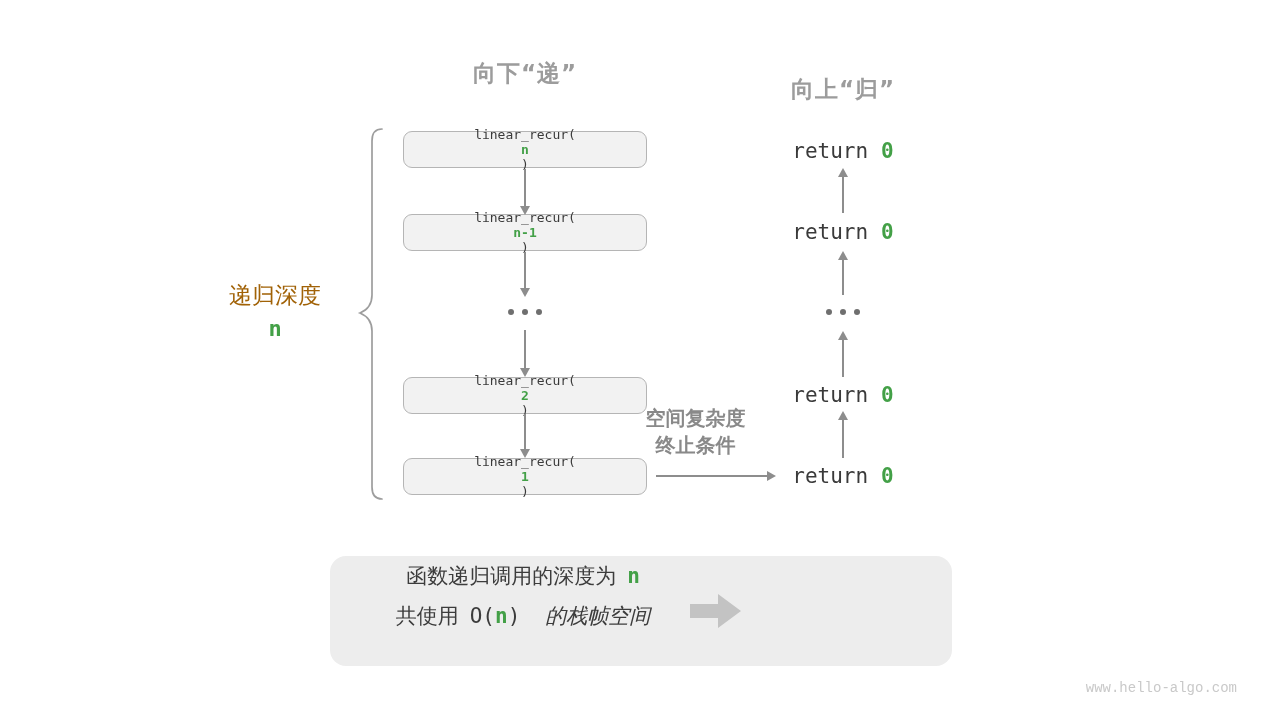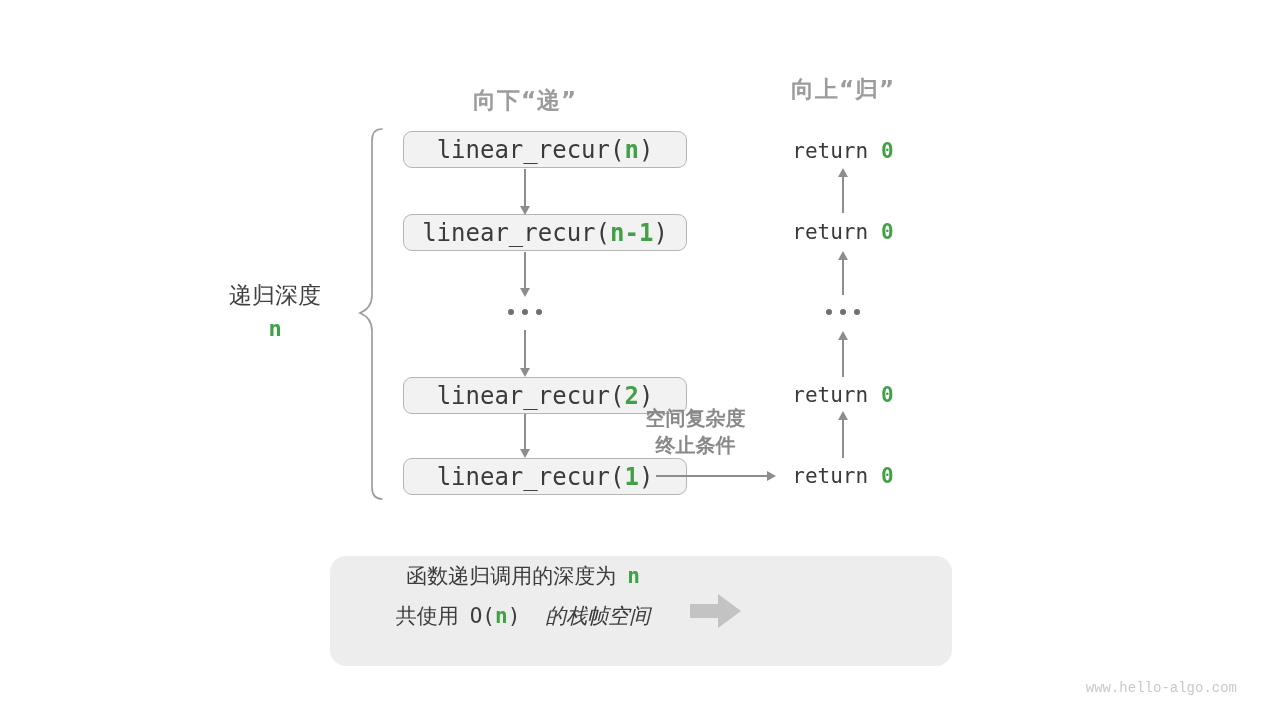--- a/index.html
+++ b/index.html
@@ -10,25 +10,25 @@
   }
   .abs{position:absolute;}
 
   
   .col-header{
     font-size:23px;font-weight:700;color:#9c9c9c;text-align:center;letter-spacing:1px;
   }
 
   
   .call-box{
-    left:403px;width:284px;height:37px;box-sizing:border-box;
+    left:403px;width:244px;height:37px;box-sizing:border-box;
     background:#f2f2f2;border:1.5px solid #b5b5b5;border-radius:9px;
     display:flex;align-items:center;justify-content:center;
     font-family:"DejaVu Sans Mono","Liberation Mono",monospace;
-    font-size:24px;color:#3a3a3a;white-space:nowrap;
+    font-size:13px;color:#3a3a3a;white-space:nowrap;flex-direction:column;
   }
   .call-box .arg{color:#43a047;font-weight:700;}
 
   
   .return-row{
     left:763px;width:160px;height:28px;
     display:flex;align-items:center;justify-content:center;
     font-family:"DejaVu Sans Mono","Liberation Mono",monospace;
     font-size:21px;color:#3a3a3a;white-space:nowrap;
   }
@@ -49,21 +49,21 @@
     content:"";position:absolute;right:-2px;top:-4.5px;
     border:5.5px solid transparent;border-left:9px solid #8d8d8d;border-right:none;
   }
 
   
   .dots{display:flex;gap:8px;align-items:center;justify-content:center;}
   .dots i{width:6px;height:6px;border-radius:50%;background:#6f6f6f;display:block;}
 
   
   .depth-label{left:210px;top:280px;width:130px;text-align:center;
-    font-size:23px;font-weight:500;color:#404040;}
+    font-size:23px;font-weight:500;color:#a16207;}
   .depth-value{left:210px;top:316px;width:130px;text-align:center;
     font-family:"DejaVu Sans Mono","Liberation Mono",monospace;
     font-size:22px;font-weight:700;color:#43a047;}
 
   
   .trigger-label{left:633px;top:405px;width:125px;text-align:center;
     font-size:20px;line-height:27px;font-weight:700;color:#898989;}
 
   
   .summary-panel{left:330px;top:556px;width:622px;height:110px;
@@ -83,21 +83,21 @@
   .sum-right .value{font-size:22px;font-weight:700;color:#1688dd;}
   .sum-right .value .code{font-family:"DejaVu Sans Mono","Liberation Mono",monospace;margin-left:12px;}
 
   .watermark{right:43px;top:680px;
     font-family:Liberation Mono, monospace;
     font-size:14px;color:#c9c9c9;}
 </style>
 </head>
 <body>
 
-<div class="abs col-header" style="left:400px;top:58px;width:250px;margin-top:27px;">向下“递”</div>
+<div class="abs col-header" style="left:400px;top:58px;width:250px;">向下“递”</div>
 <div class="abs col-header" style="left:758px;top:74px;width:170px;">向上“归”</div>
 
 <svg class="abs" style="left:350px;top:127px;" width="34" height="374" viewBox="0 0 34 374">
   <path d="M 32 2 Q 22 2 22 14 L 22 168 Q 22 181 10 186 Q 22 191 22 204 L 22 360 Q 22 372 32 372" fill="none" stroke="#9d9d9d" stroke-width="1.7" stroke-linecap="round"></path>
 </svg>
 <div class="abs depth-label">递归深度</div>
 <div class="abs depth-value">n</div>
 
 <div class="abs call-box" style="top:131px;">
     <span>linear_recur(</span>

